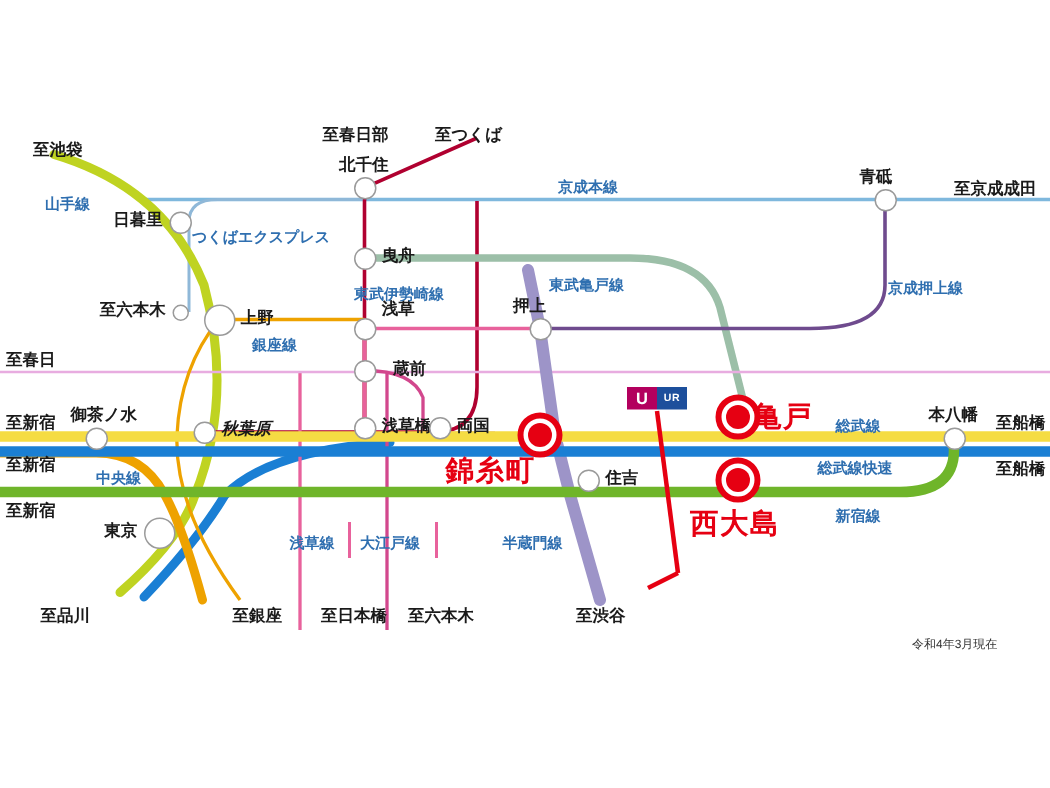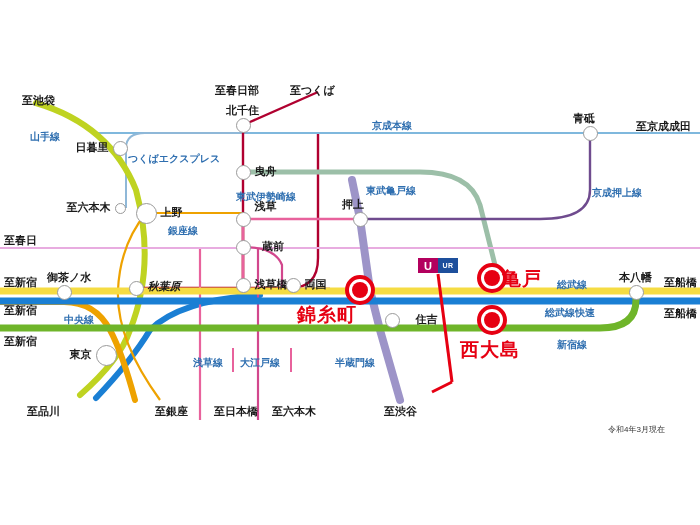--- a/index.html
+++ b/index.html
@@ -107,21 +107,21 @@
       <div class="lbl st-name" style="left: 147.5px; top: 281px; font-style: italic;">秋葉原</div>
       <div class="station s-md" style="left: 56.5px; top: 284.5px;"></div>
       <div class="lbl st-name" style="left: 47px; top: 272px;">御茶ノ水</div>
       <div class="station s-lg" style="left: 95.5px; top: 344.5px;"></div>
       <div class="lbl st-name" style="right: 608.5px; top: 349px;">東京</div>
       <div class="station s-md" style="left: 285.5px; top: 277.5px;"></div>
       <div class="lbl st-name" style="left: 304.5px; top: 279px;">両国</div>
       <div class="station s-md" style="left: 352.5px; top: 211.5px;"></div>
       <div class="lbl st-name" style="right: 336px; top: 199px;">押上</div>
       <div class="station s-md" style="left: 384.5px; top: 312.5px;"></div>
-      <div class="lbl st-name" style="left: 403.5px; top: 314px; margin-left: 12px;">住吉</div>
+      <div class="lbl st-name" style="left: 403.5px; top: 314px;">住吉</div>
       <div class="station s-md" style="left: 582.5px; top: 125.5px;"></div>
       <div class="lbl st-name" style="left: 573px; top: 113px; text-align: right;">青砥</div>
       <div class="station s-md" style="left: 628.5px; top: 284.5px;"></div>
       <div class="lbl st-name" style="left: 619px; top: 272px;">本八幡</div>
     </div>
 
   <div id="highlights-layer">
       <div class="redmark" style="left: 345px; top: 275px;"></div>
       <div class="lbl big-red" style="left: 297px; top: 305px;">錦糸町</div>
       <div class="redmark" style="left: 477px; top: 263px;"></div>

